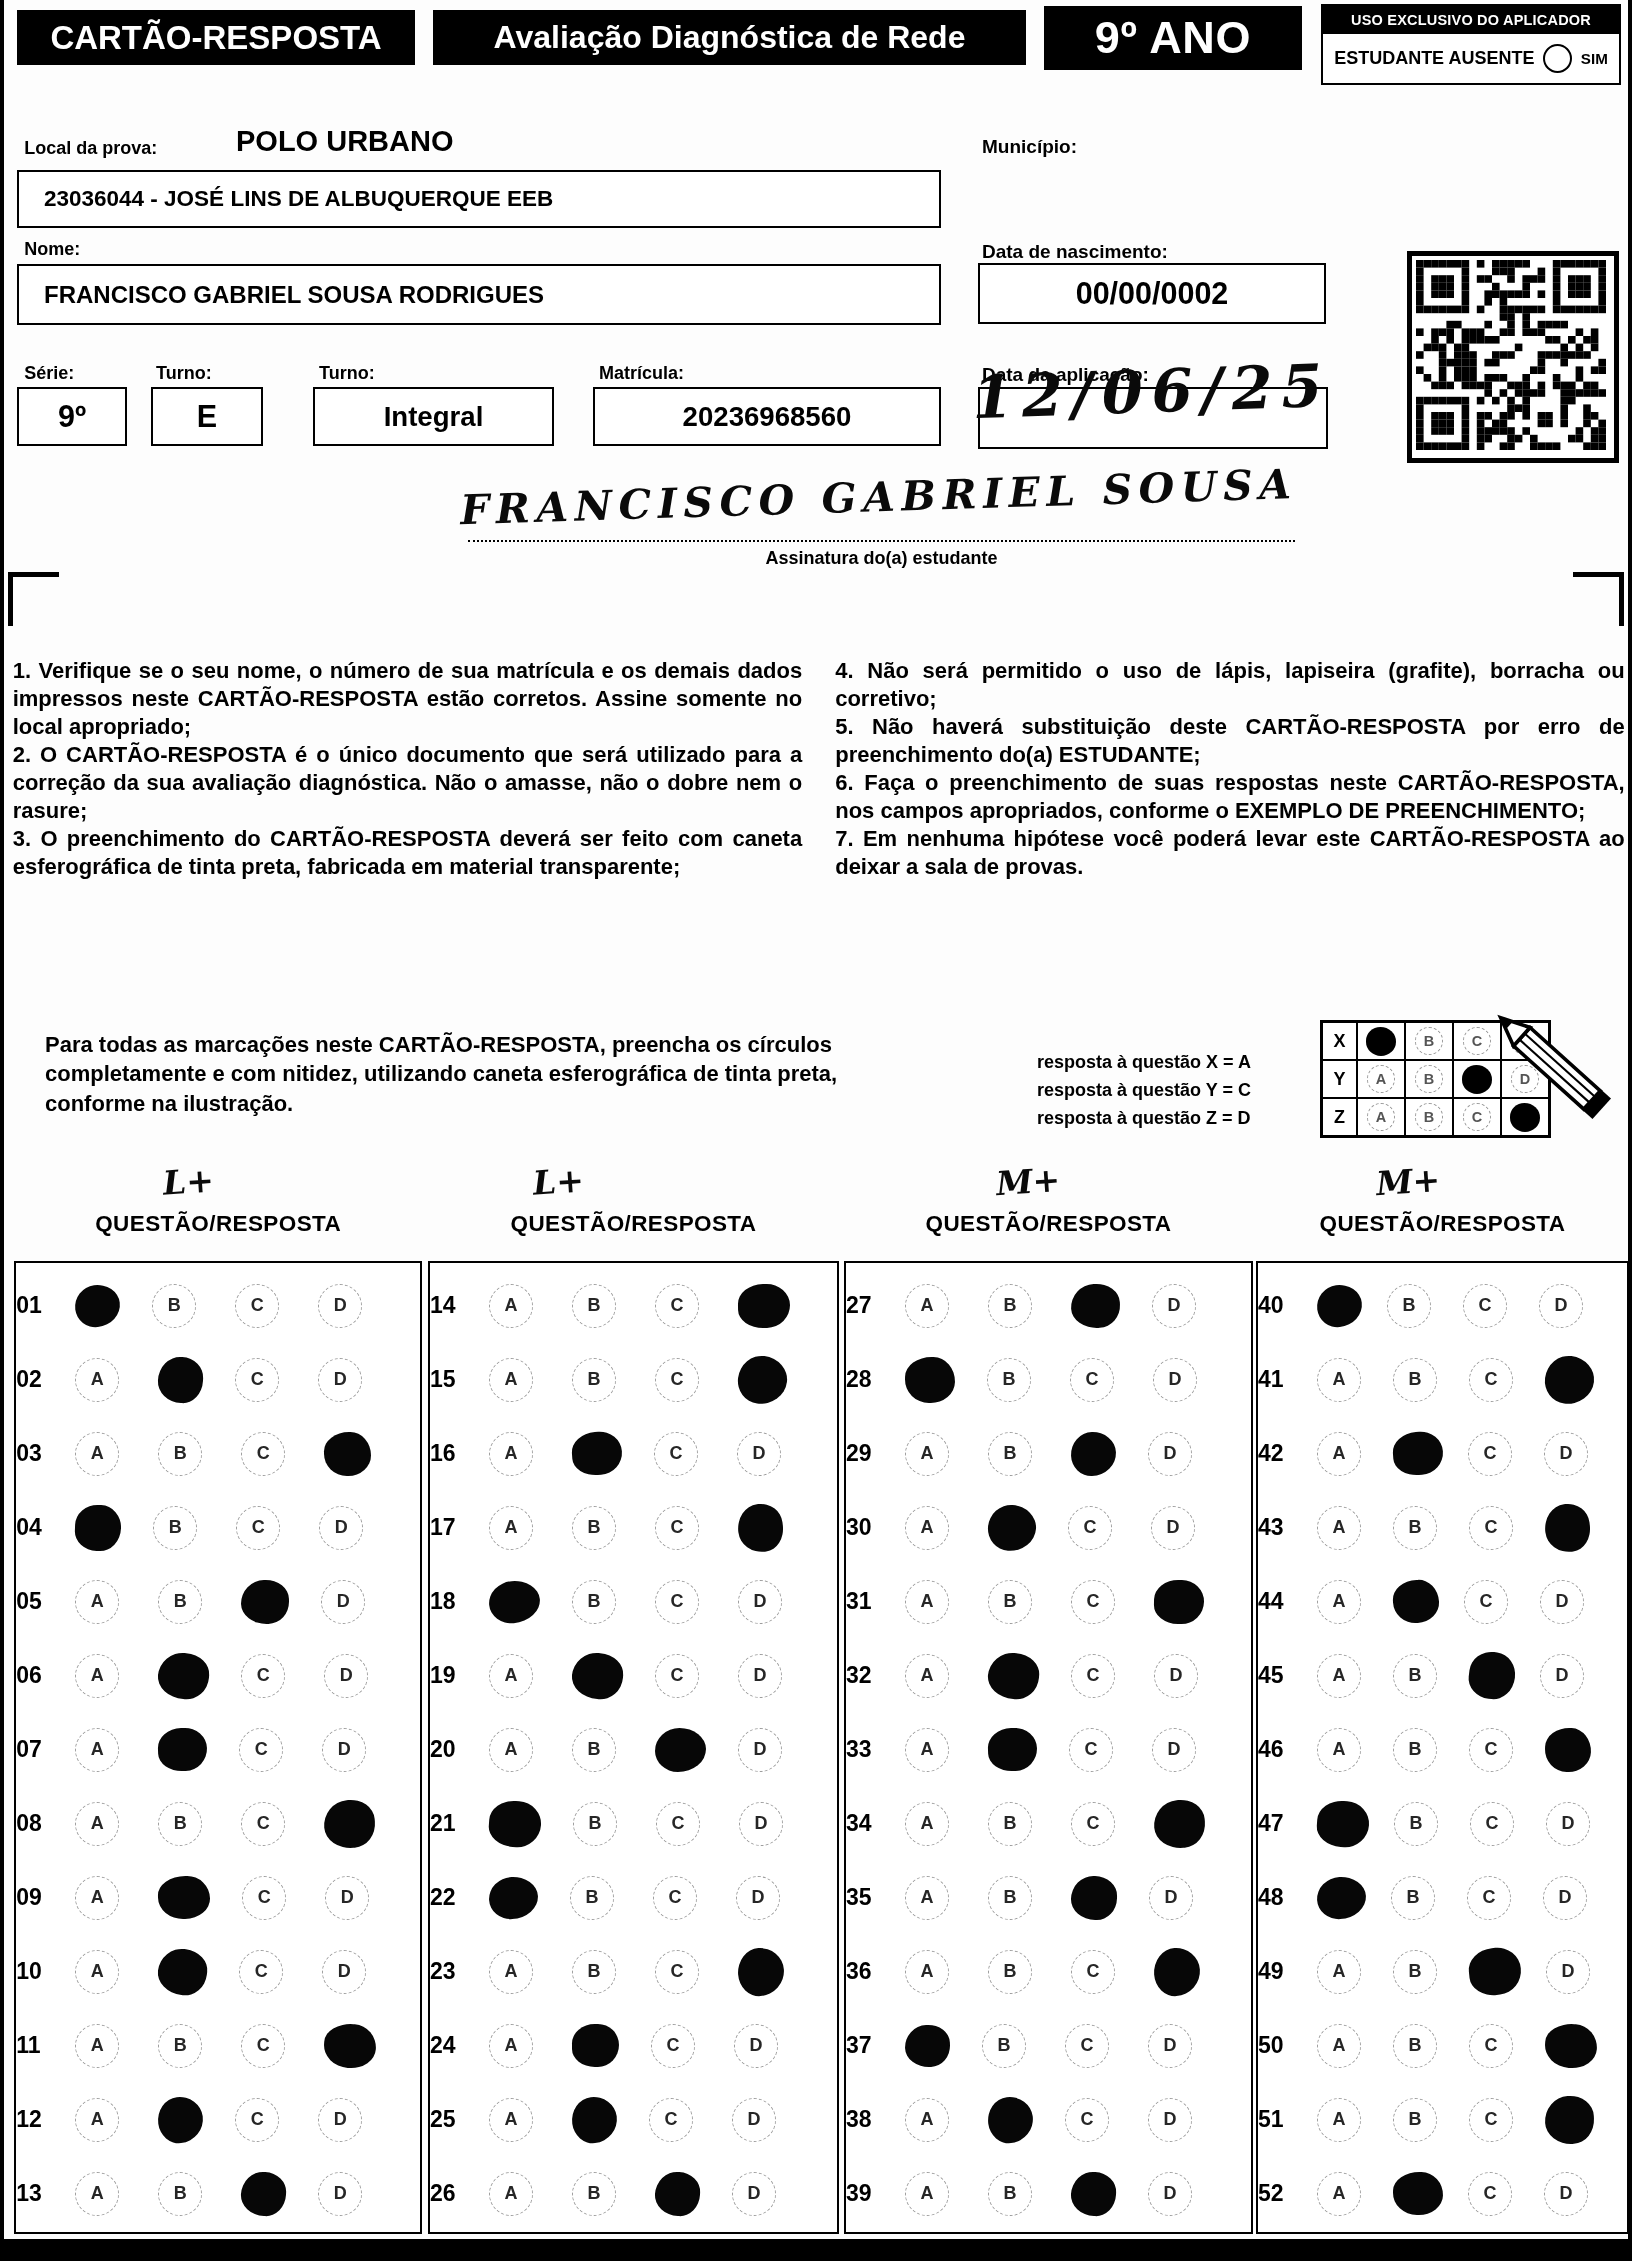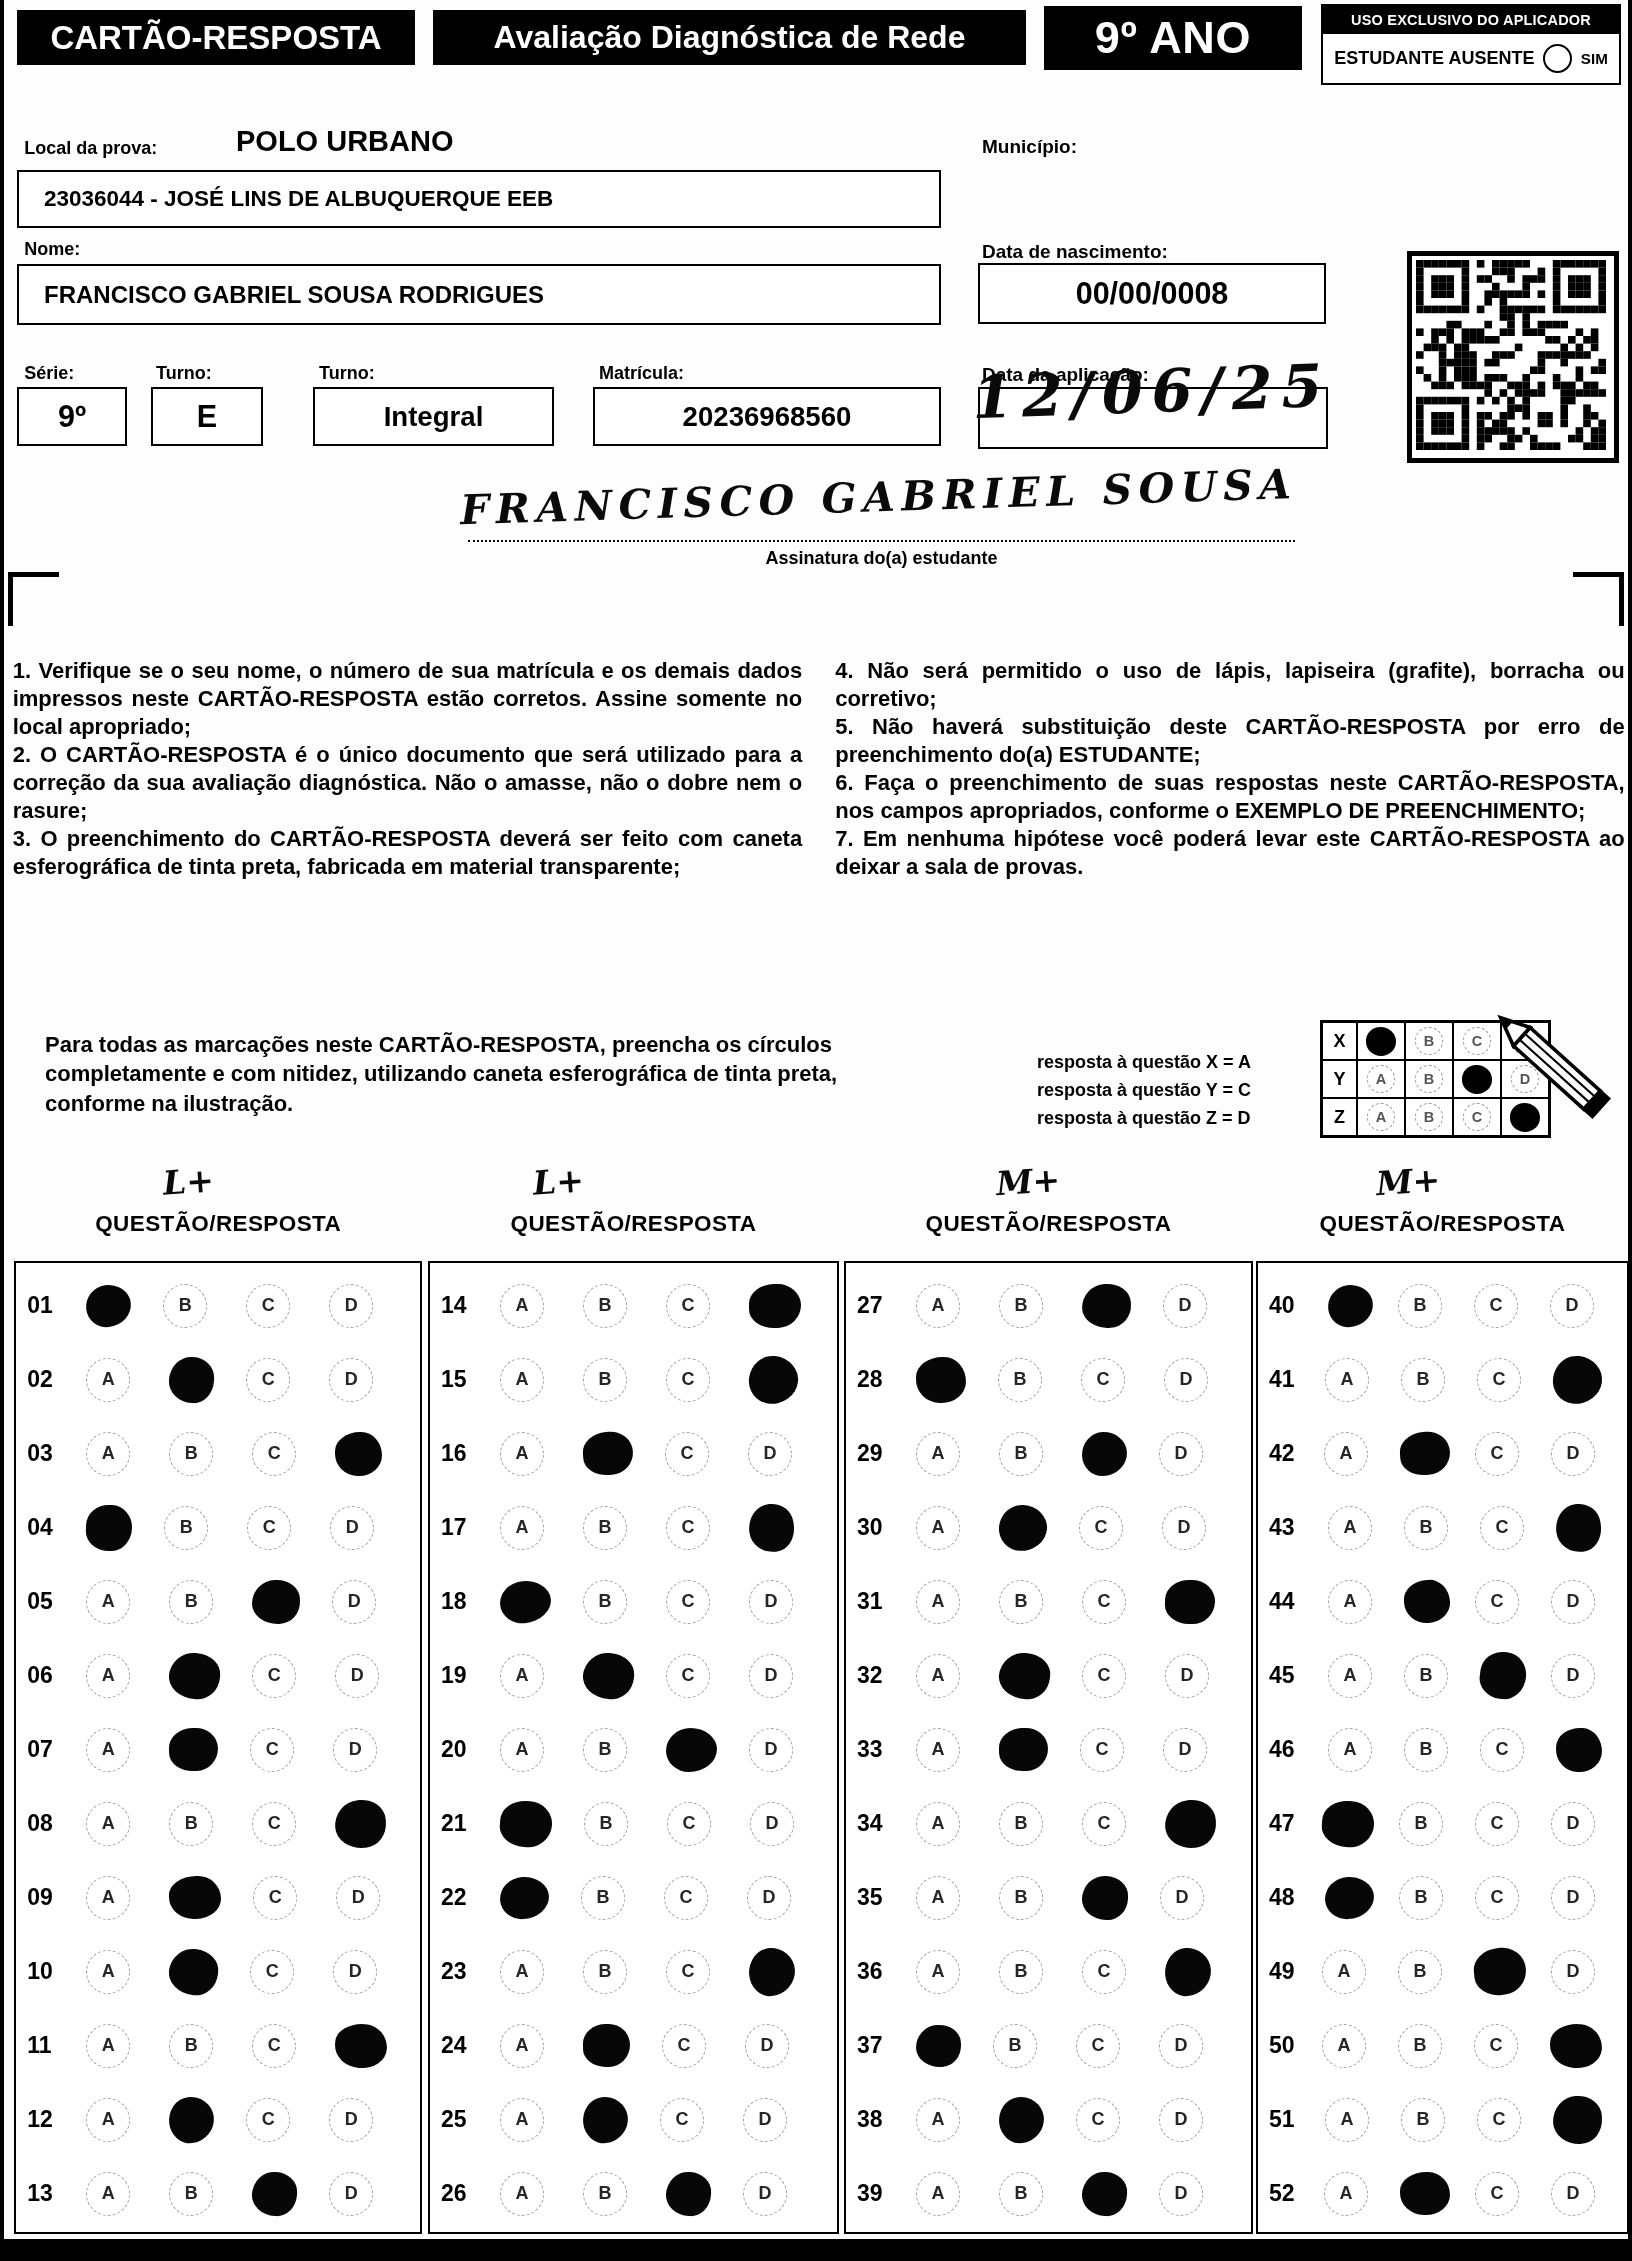--- a/index.html
+++ b/index.html
@@ -48,21 +48,21 @@
   .ex-bubble{width:26px;height:26px;border:1.5px dashed #999;border-radius:50%;display:flex;align-items:center;justify-content:center;font-size:14.5px;font-weight:bold;color:#555}
   .ex-fill{width:30.5px;height:29px;background:#000;border-radius:48% 52% 50% 50%}
 
   .pencil{position:absolute;left:1467px;top:984px}
 
   
   .acol{position:absolute;top:1165px;height:1069px}
   .annot{position:absolute;top:-2.9px;font-size:33px;transform:rotate(-4deg);white-space:nowrap}
   .qhead{position:absolute;top:46px;width:100%;text-align:center;font-weight:bold;font-size:22.5px;letter-spacing:0.4px}
   .qbox{position:absolute;top:96px;left:0;right:0;bottom:0;border:2.2px solid #000;box-sizing:border-box;padding-top:5.8px;background:#fff}
-  .q-row{display:flex;align-items:center;height:74px;padding-left:11px}
+  .q-row{display:flex;align-items:center;height:74px;padding-left:0}
   .q-num{width:59px;font-size:23px;font-weight:bold}
   .q-opts{display:flex;align-items:center}
   .q-bubble{width:42px;height:42px;margin-right:39px;border:1.8px dashed #9d9d9d;border-radius:50%;display:flex;align-items:center;justify-content:center;flex:none}
   .q-letter{font-size:18px;font-weight:bold;color:#262626}
   .q-fill{background:#070707;margin-right:32px;flex:none}
   .acol.tight .q-bubble{margin-right:32px}
   .acol.tight .q-fill{margin-right:25px}
 
   .qr{position:absolute;left:1403px;top:251px;width:212px;height:212px;border:5.8px solid #000;background:#fff;padding:4.4px;box-sizing:border-box}
 
@@ -93,21 +93,21 @@
   <span class="flabel" style="left:20.3px;top:138px">Local da prova:</span>
   <span class="abs" style="left:232px;top:125px;font-size:29px;font-weight:bold">POLO URBANO</span>
   <span class="flabel" style="left:978px;top:136px;font-size:19px">Município:</span>
 
   <div class="fbox" style="left:13px;top:170px;width:924px;height:58px;padding-left:25px;font-size:22.5px">23036044 - JOSÉ LINS DE ALBUQUERQUE EEB</div>
 
   <span class="flabel" style="left:20.3px;top:239px">Nome:</span>
   <span class="flabel" style="left:978px;top:241px;font-size:19px">Data de nascimento:</span>
 
   <div class="fbox" style="left:13px;top:264px;width:924px;height:61px;padding-left:25px;font-size:24px">FRANCISCO GABRIEL SOUSA RODRIGUES</div>
-  <div class="fbox center" style="left:974px;top:263px;width:348px;height:61px;font-size:30.5px">00/00/0008</div>
+  <div class="fbox center" style="left:974px;top:263px;width:348px;height:61px;font-size:30.5px">00/00/0002</div>
 
   <div class="qr"><svg viewBox="0 0 275 275" width="190" height="190">
         <rect x="88" y="0" width="11" height="11" fill="#000"></rect>
         <rect x="110" y="0" width="11" height="11" fill="#000"></rect>
         <rect x="121" y="0" width="11" height="11" fill="#000"></rect>
         <rect x="132" y="0" width="11" height="11" fill="#000"></rect>
         <rect x="143" y="0" width="11" height="11" fill="#000"></rect>
         <rect x="154" y="0" width="11" height="11" fill="#000"></rect>
         <rect x="110" y="11" width="11" height="11" fill="#000"></rect>
         <rect x="121" y="11" width="11" height="11" fill="#000"></rect>

